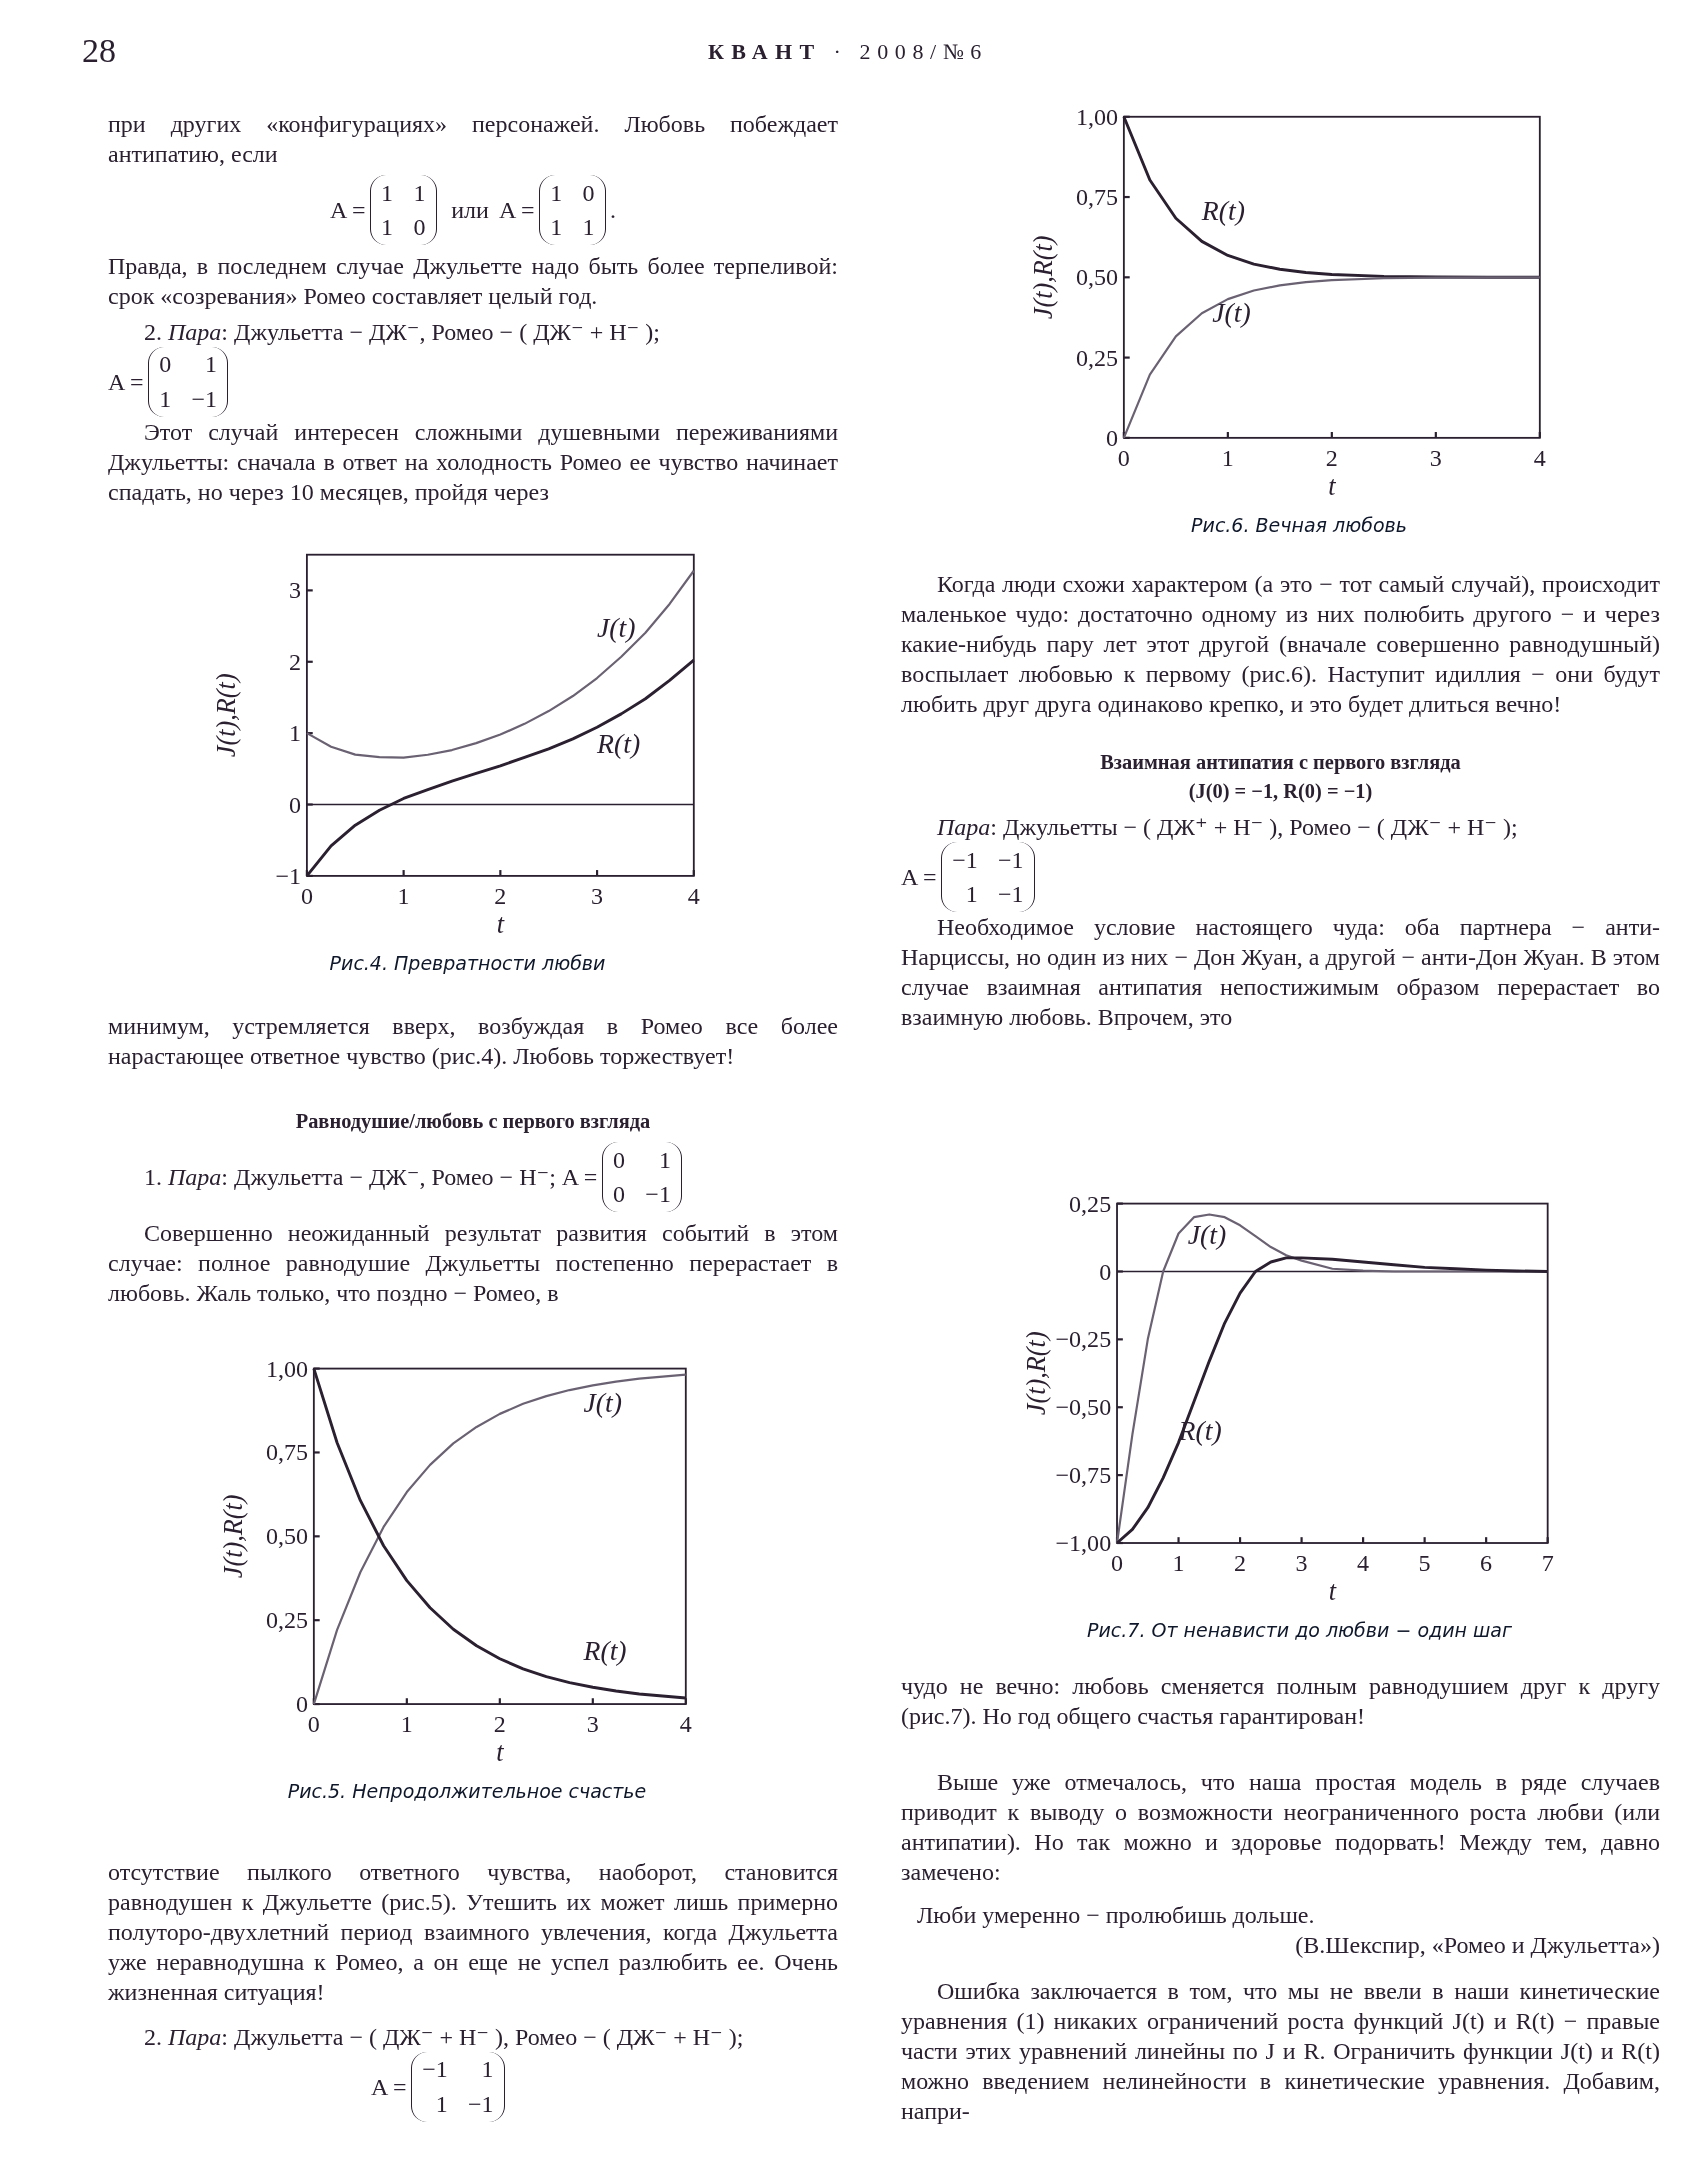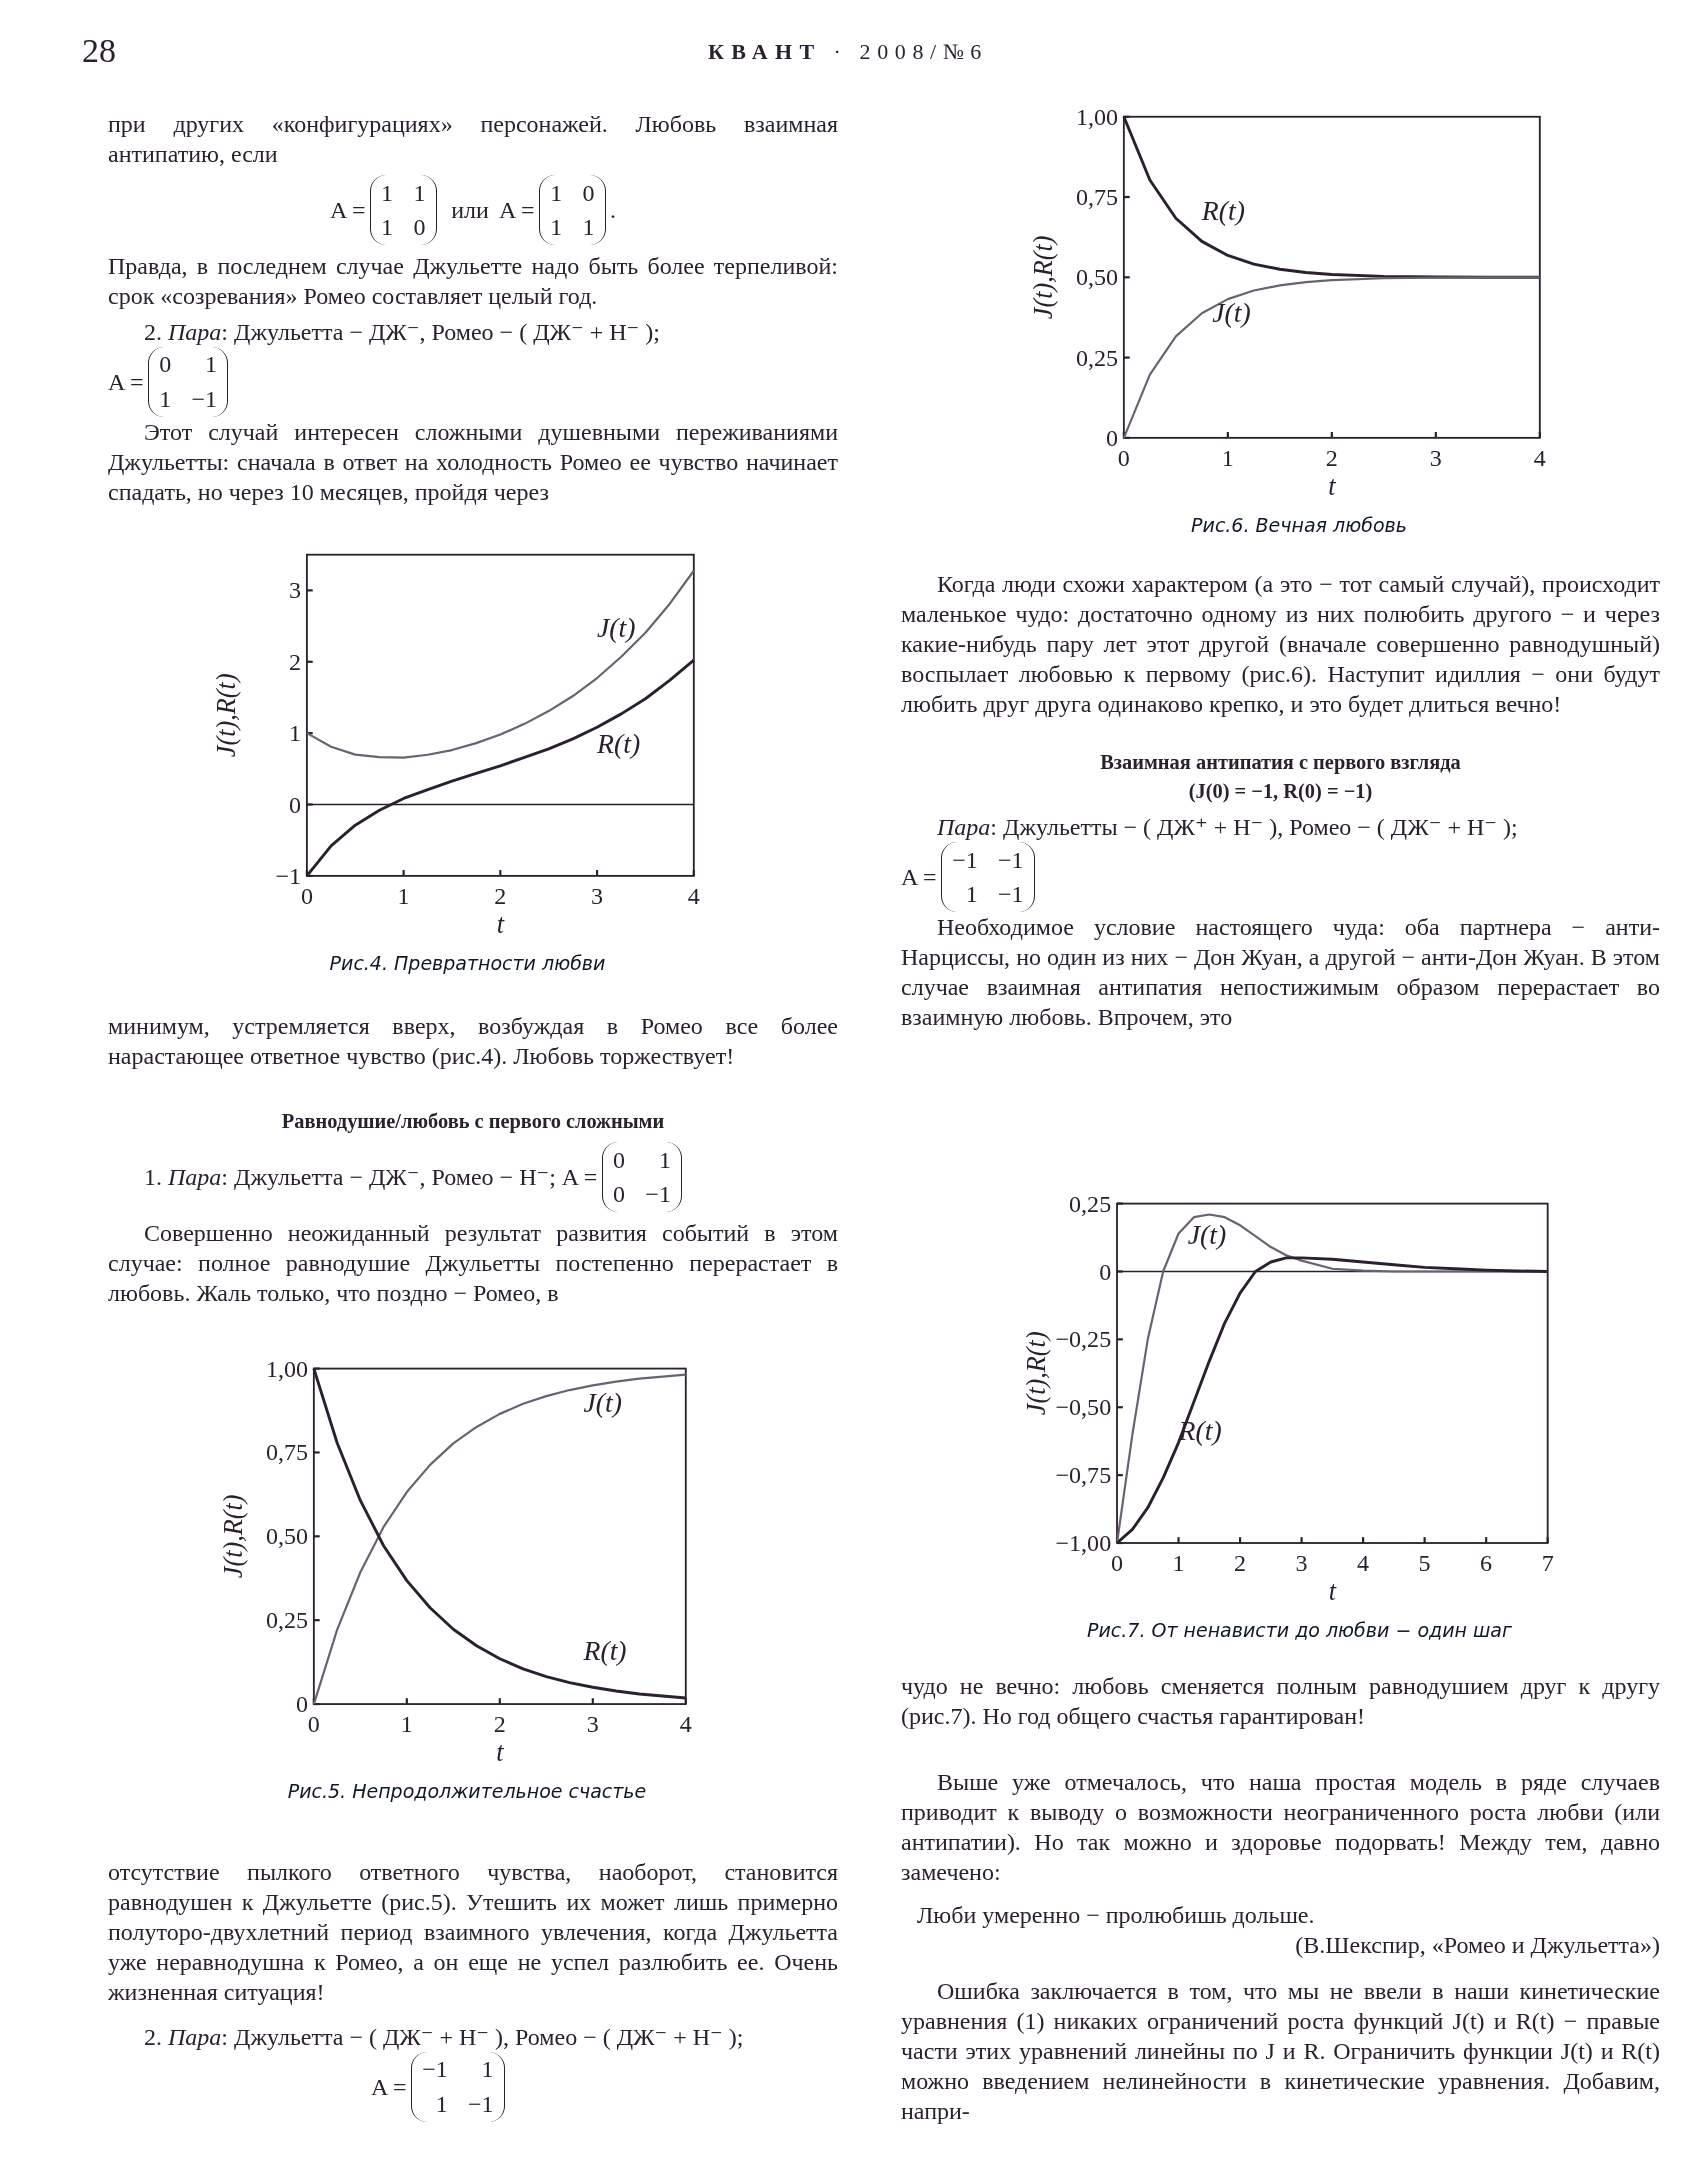--- a/index.html
+++ b/index.html
@@ -25,21 +25,21 @@
 </style>
 </head>
 <body>
 
 <div class="head">
   <span class="pagenum">28</span>
   <span class="journal"><b>КВАНТ</b> <span>·</span> <span>2008/№6</span></span>
 </div>
 
 <div class="col" id="left">
-  <p class="p">при других «конфигурациях» персонажей. Любовь взаимная антипатию, если</p>
+  <p class="p">при других «конфигурациях» персонажей. Любовь побеждает антипатию, если</p>
   <div class="formula" style="justify-content:center;margin:5.8px 0;">
     <span>A =</span>
     <span class="mat">
       <span>1</span>
         <span>1</span>
       <span>1</span>
         <span>0</span>
     </span>
     <span style="margin:0 10.2px">или</span>
     <span>A =</span>
@@ -129,21 +129,21 @@
       <circle cx="626.875" cy="192.08888888888885" r="0.1" fill="none"></circle>
       <circle cx="660" cy="164.32" r="0.1" fill="none"></circle>
       <text x="527.5" y="291.8222222222222" font-size="38" font-style="italic">R(t)</text>
     </svg>
   <div class="cap">Рис.4. Превратности любви</div>
 </div>
 
 <div class="col" style="left:108px;top:1011px;width:730px;">
   <p class="p">минимум, устремляется вверх, возбуждая в Ромео все более нарастающее ответное чувство (рис.4). Любовь торжествует!</p>
   <div style="height:36px"></div>
-  <p class="sect">Равнодушие/любовь с первого сложными</p>
+  <p class="sect">Равнодушие/любовь с первого взгляда</p>
   <div class="formula" style="padding-left:36px;margin:5.8px 0;">
     <span>1.</span>&nbsp;<span class="it">Пара</span><span>: Джульетта − ДЖ⁻, Ромео − Н⁻;</span>&nbsp;<span>A =</span>
     <span class="mat">
       <span>0</span>
         <span>1</span>
       <span>0</span>
         <span>−1</span>
     </span>
   </div>
   <p class="p ind">Совершенно неожиданный результат развития событий в этом случае: полное равнодушие Джульетты постепенно перерастает в любовь. Жаль только, что поздно − Ромео, в</p>

